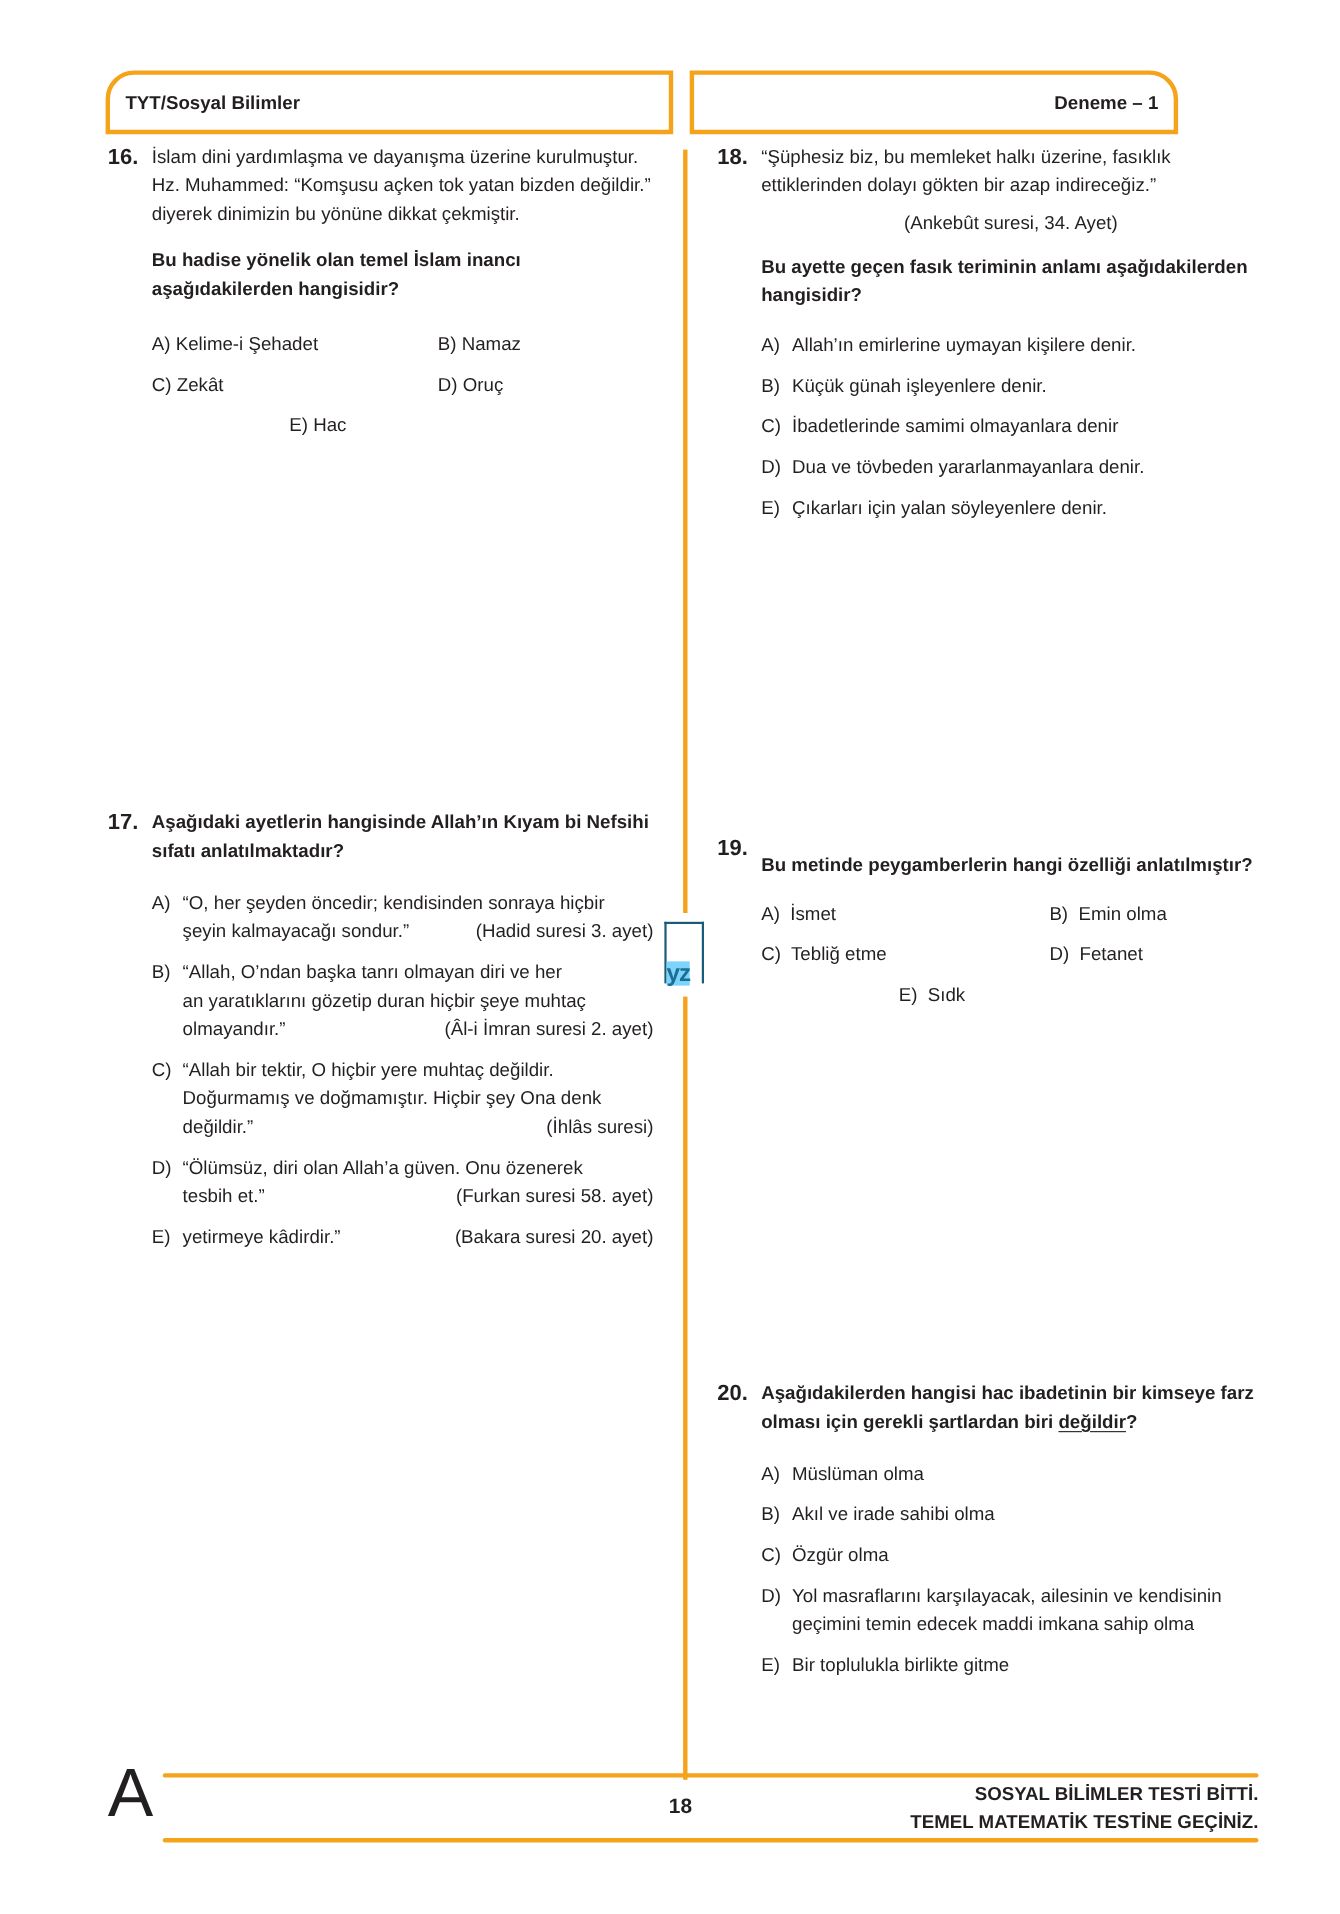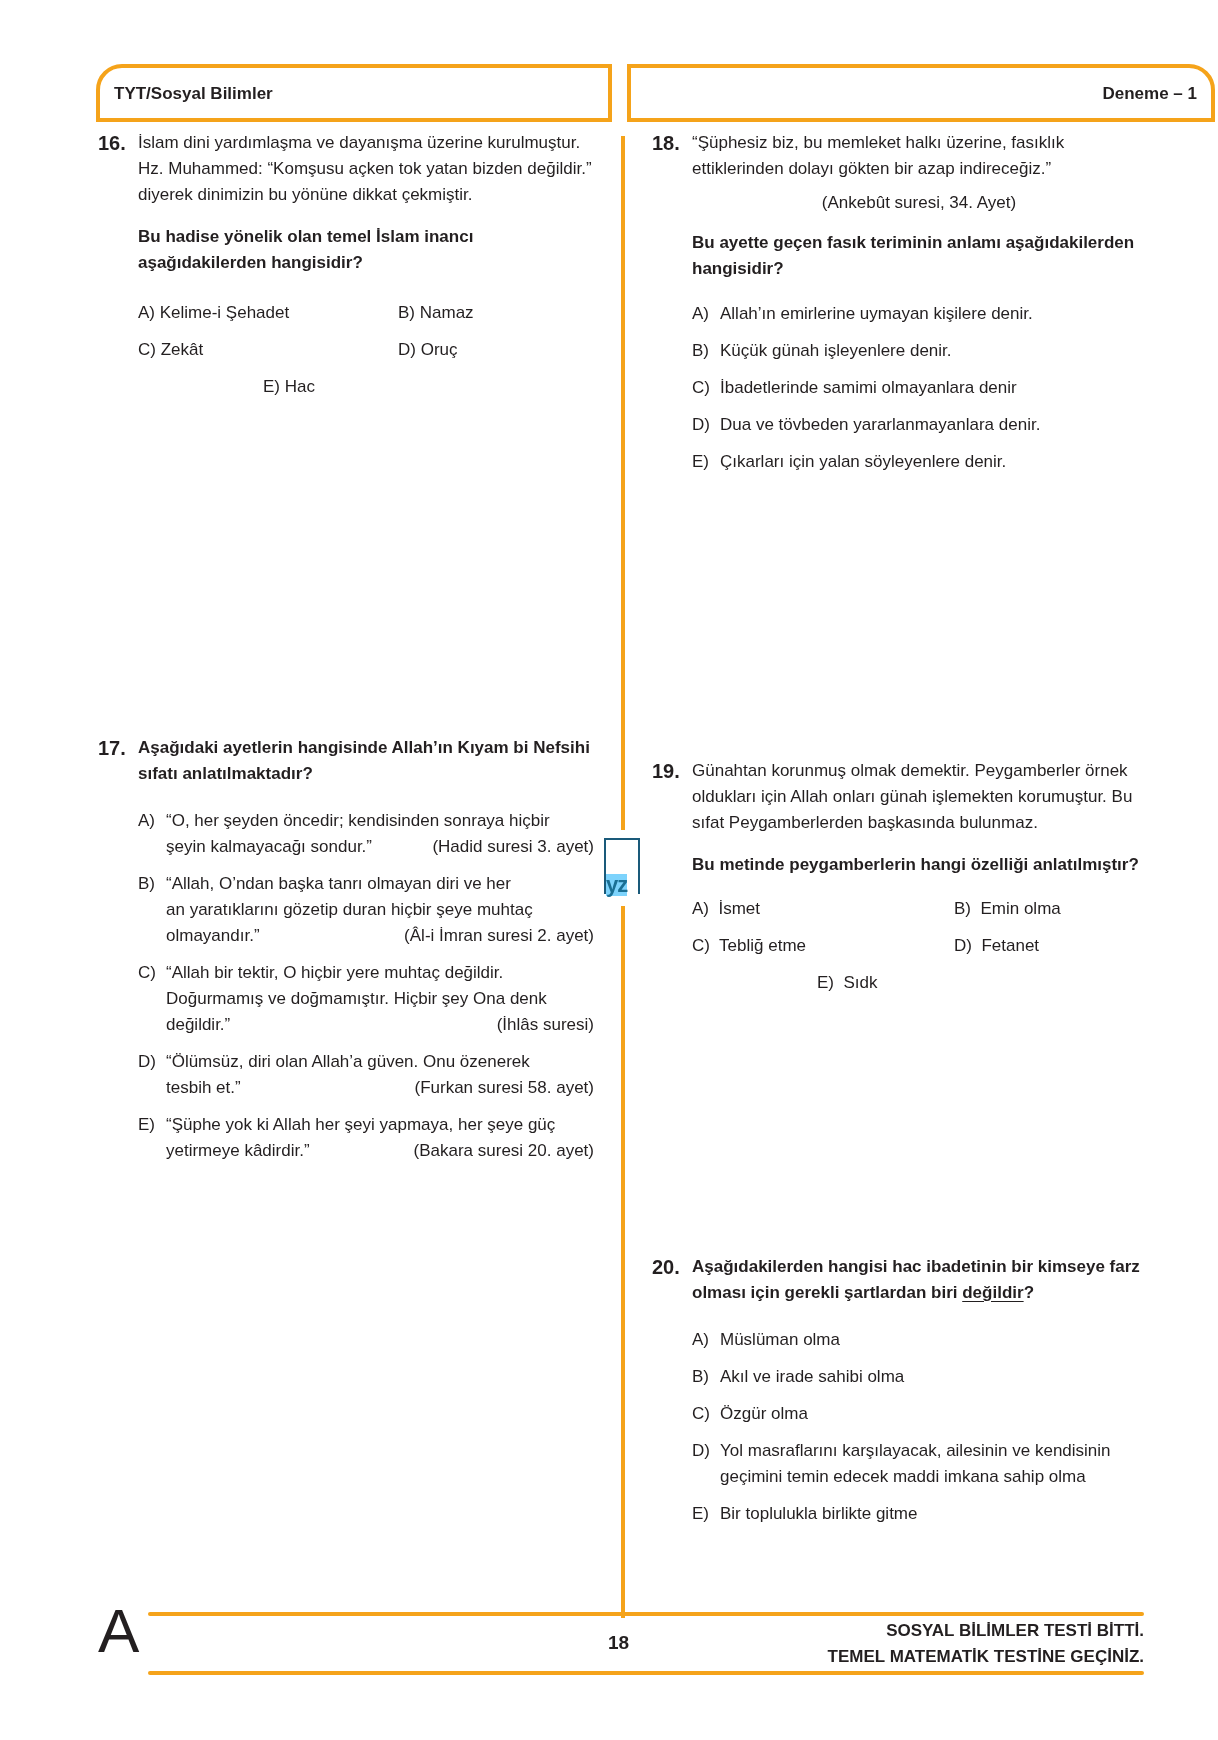--- a/index.html
+++ b/index.html
@@ -1,20 +1,20 @@
 <!DOCTYPE html>
 <html><head>
 <meta charset="utf-8">
 <style>
   html, body { margin: 0; padding: 0; background: #ffffff; }
   body { width: 1218px; height: 1740px; position: relative; overflow: hidden;
          font-family: "Liberation Sans", sans-serif; color: #231f20; }
   .hdr-box { position: absolute; border: 4px solid #f5a31a; box-sizing: border-box; background: #fff; }
   .hdr-left { left: 96px; top: 64px; width: 516px; height: 58px; border-top-left-radius: 26px; text-decoration: underline; }
-  .hdr-right { left: 627px; top: 64px; width: 588px; height: 58px; border-top-right-radius: 26px; }
+  .hdr-right { left: 627px; top: 64px; width: 444px; height: 58px; border-top-right-radius: 26px; }
   .hdr-text { position: absolute; top: 16px; font-weight: bold; font-size: 17px; }
   .hdr-left .hdr-text { left: 14px; }
   .hdr-right .hdr-text { right: 14px; }
   .vline { position: absolute; left: 621px; width: 4px; background: #f5a31a; }
   .hline { position: absolute; left: 148px; width: 996px; height: 4px; background: #f5a31a; border-radius: 2px; }
   .q { position: absolute; font-size: 17px; line-height: 26px; }
   .qnum { position: absolute; left: 0; top: 0; font-weight: bold; font-size: 20px; }
   .qbody { margin-left: 40px; }
   .stem { display: block; }
   .bold { font-weight: bold; }
@@ -85,21 +85,21 @@
     <div class="opt">
       <span class="lbl">C)</span>
       <span class="txt"><span style="display:block">“Allah bir tektir, O hiçbir yere muhtaç değildir.</span><span style="display:block">Doğurmamış ve doğmamıştır. Hiçbir şey Ona denk</span><span>değildir.”</span><span class="ref">(İhlâs suresi)</span></span>
     </div>
     <div class="opt">
       <span class="lbl">D)</span>
       <span class="txt"><span style="display:block">“Ölümsüz, diri olan Allah’a güven. Onu özenerek</span><span>tesbih et.”</span><span class="ref">(Furkan suresi 58. ayet)</span></span>
     </div>
     <div class="opt">
       <span class="lbl">E)</span>
-      <span class="txt"><span style="display:block">“Şüphe yok ki Allah her şeyi yapmaya, her şeye güç</span><span>yetirmeye kâdirdir.”</span><span class="ref">(Bakara suresi 20. ayet)</span></span>
+      <span class="txt"><span>yetirmeye kâdirdir.”</span><span class="ref">(Bakara suresi 20. ayet)</span></span>
     </div>
   </div>
 </div>
 
 <div class="q" style="left:652px;top:130px;width:494px;">
   <span class="qnum">18.</span>
   <div class="qbody">
     <span class="stem">“Şüphesiz biz, bu memleket halkı üzerine, fasıklık ettiklerinden dolayı gökten bir azap indireceğiz.”</span>
     <span class="src" style="margin-top:8px;text-align:center;">(Ankebût suresi, 34. Ayet)</span>
     <div class="gap" style="height:14px;"></div>
@@ -124,21 +124,20 @@
     <div class="opt">
         <span class="lbl">E)</span>
         <span class="txt">Çıkarları için yalan söyleyenlere denir.</span>
       </div>
   </div>
 </div>
 
 <div class="q" style="left:652px;top:758px;width:494px;">
   <span class="qnum">19.</span>
   <div class="qbody">
-    <span class="stem">Günahtan korunmuş olmak demektir. Peygamberler örnek oldukları için Allah onları günah işlemekten korumuştur. Bu sıfat Peygamberlerden başkasında bulunmaz.</span>
     <div class="gap"></div>
     <span class="stem bold">Bu metinde peygamberlerin hangi özelliği anlatılmıştır?</span>
     <div class="opt-grid" style="height:110px;margin-top:6px;">
       <div class="og" style="left:0;top:12px;"><span>A)</span>&nbsp; <span>İsmet</span></div>
       <div class="og" style="left:262px;top:12px;"><span>B)</span>&nbsp; <span>Emin olma</span></div>
       <div class="og" style="left:0;top:49px;"><span>C)</span>&nbsp; <span>Tebliğ etme</span></div>
       <div class="og" style="left:262px;top:49px;"><span>D)</span>&nbsp; <span>Fetanet</span></div>
       <div class="og" style="left:125px;top:86px;"><span>E)</span>&nbsp; <span>Sıdk</span></div>
     </div>
   </div>

